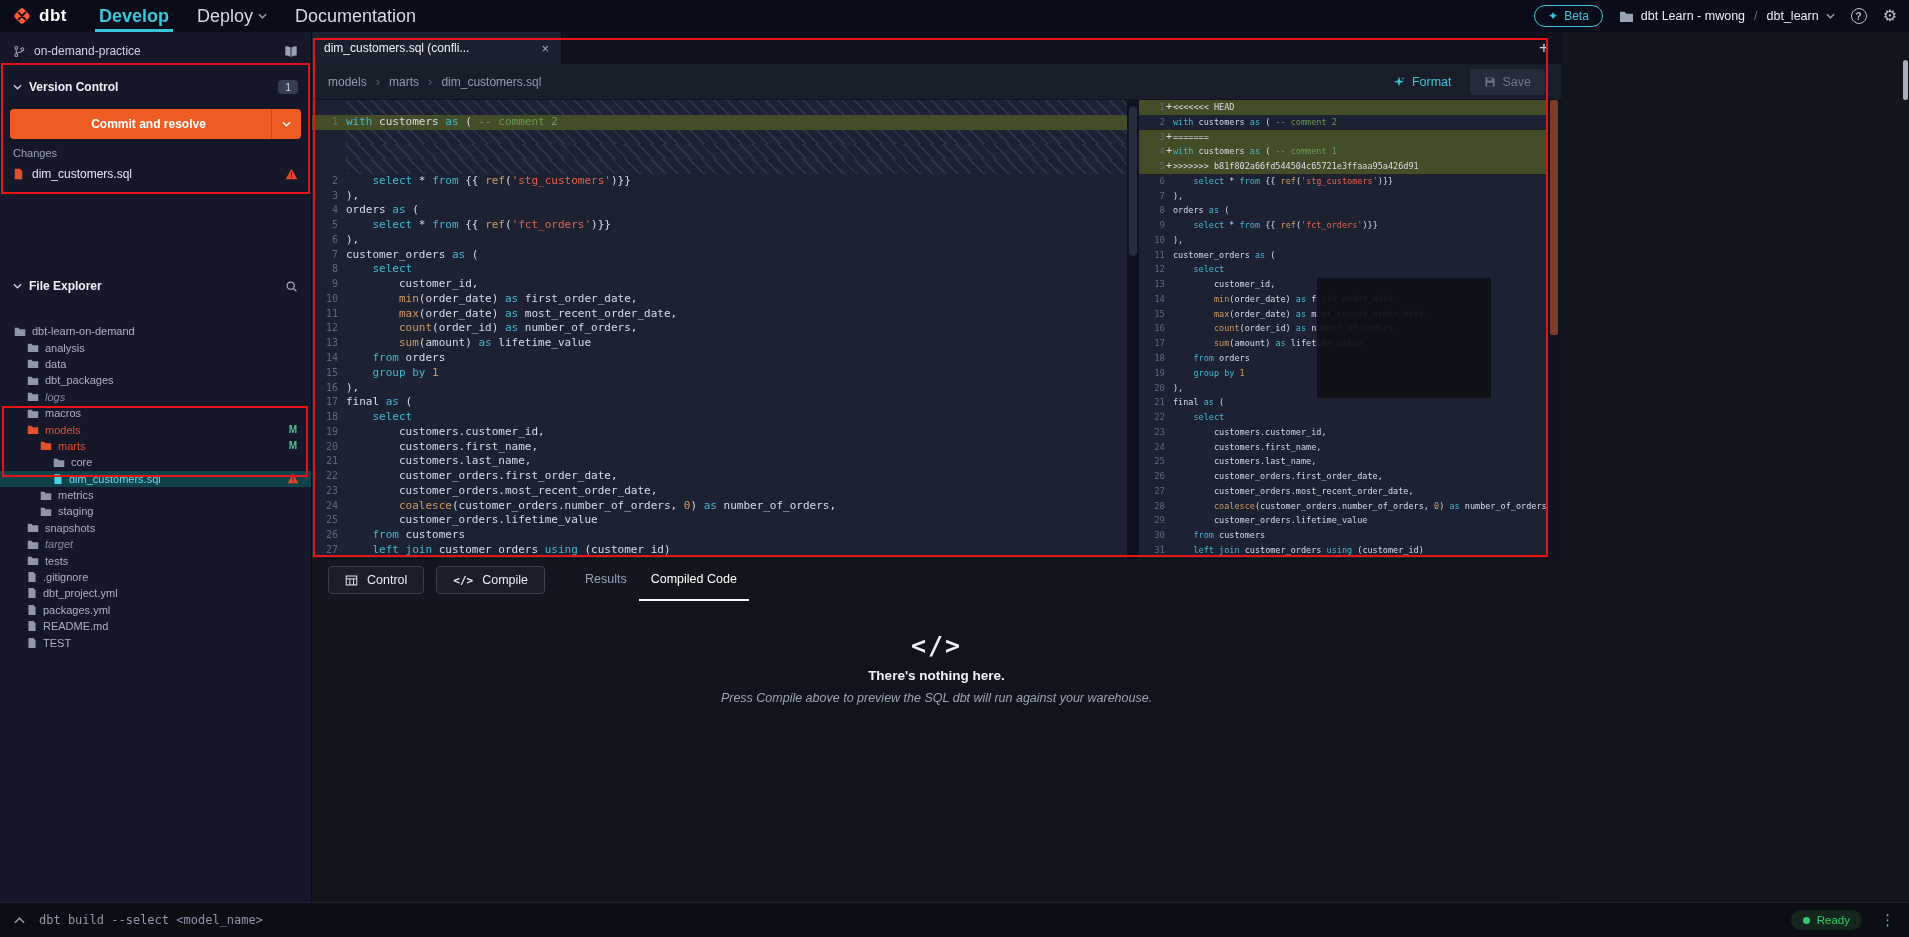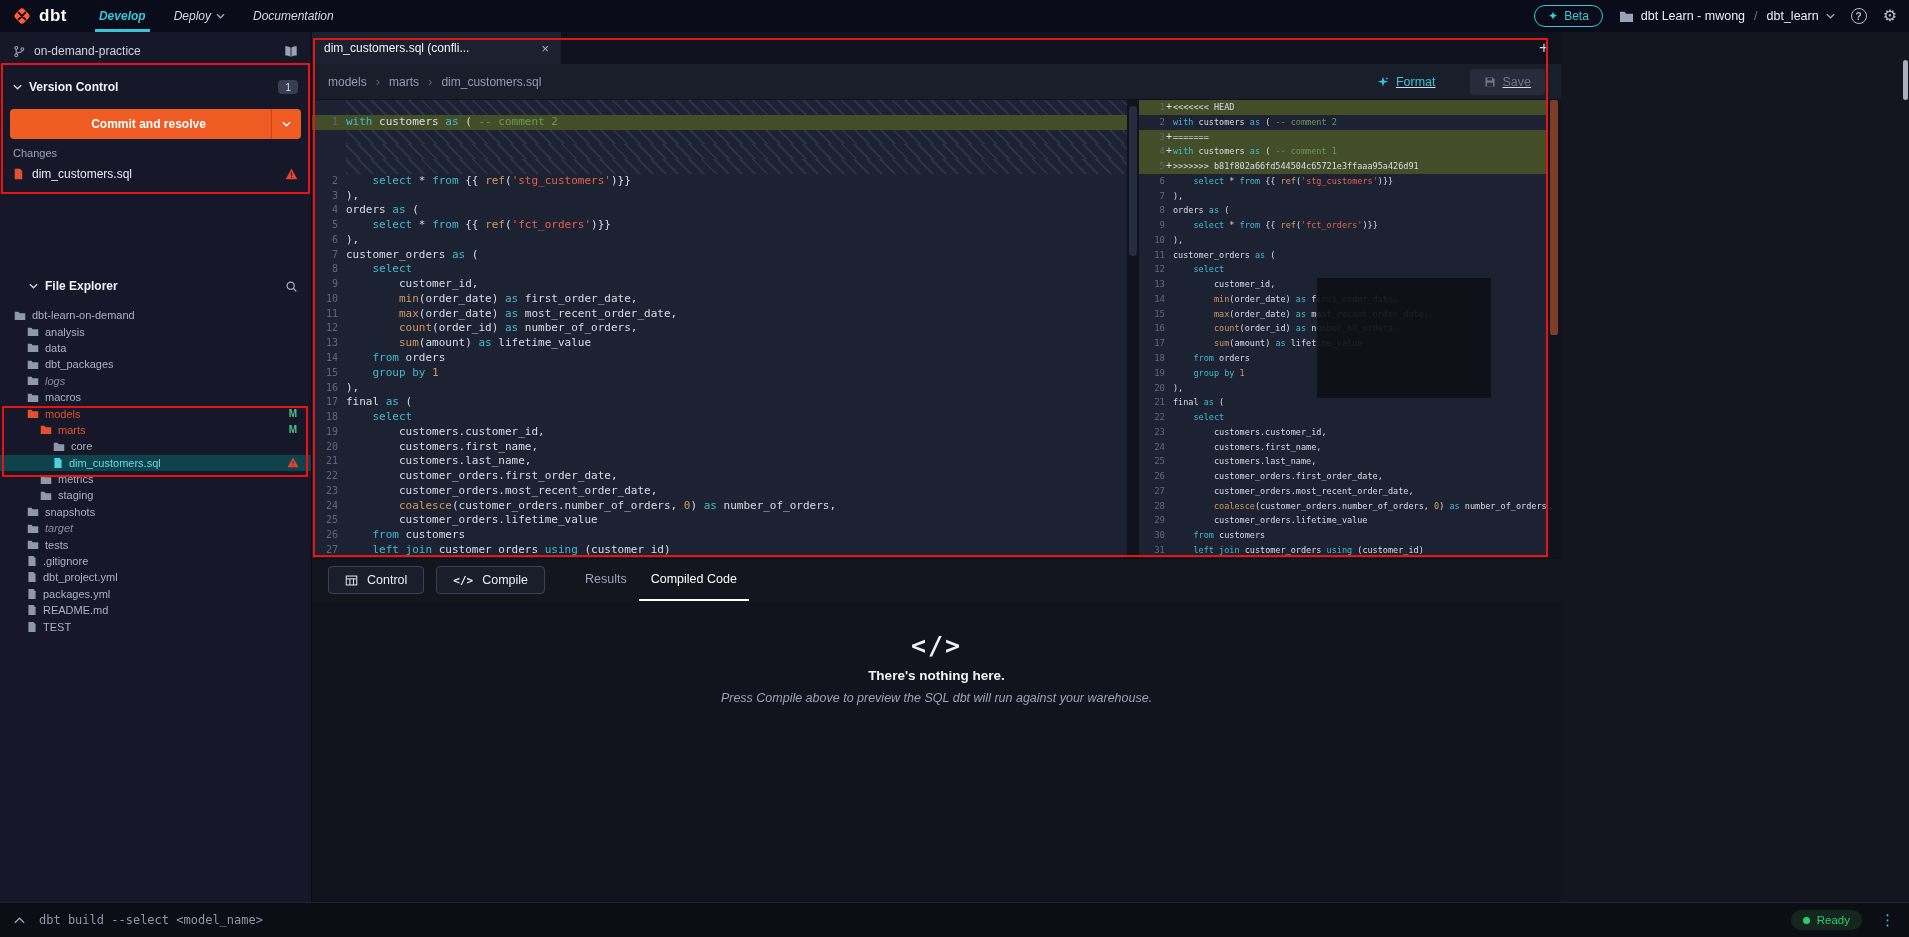--- a/index.html
+++ b/index.html
@@ -5,51 +5,51 @@
 *{margin:0;padding:0;box-sizing:border-box;}
 html,body{width:1909px;height:937px;}
 body{position:relative;background:#0c0d1b;font-family:"Liberation Sans",sans-serif;overflow:hidden;color:#d8dce8;}
 svg{display:block;}
 
 
 .topbar{position:absolute;left:0;top:0;width:100%;height:32px;background:#0b0c1a;display:flex;align-items:center;padding:0 12px;z-index:5;justify-content:space-between;}
 .logo{display:flex;align-items:center;gap:7px;margin-right:18px;cursor:pointer;}
 .logo-text{color:#fff;font-size:17px;font-weight:bold;letter-spacing:.5px;}
 .topnav{display:flex;height:32px;}
-.nav-item{position:relative;display:flex;align-items:center;gap:5px;padding:0 14px;font-size:12px;color:#d4d8e4;cursor:pointer;font-style:italic;}
+.nav-item{position:relative;display:flex;align-items:center;gap:5px;padding:0 14px;font-size:18px;color:#d4d8e4;cursor:pointer;}
 .nav-item.active{color:#38c6d9;font-weight:bold;}
 .nav-item.active::after{content:"";position:absolute;left:10px;right:10px;bottom:0;height:3px;background:#38c6d9;}
 .topbar-right{margin-left:auto;display:flex;align-items:center;gap:16px;}
 .beta{display:flex;align-items:center;gap:6px;border:1px solid #38c6d9;color:#38c6d9;border-radius:14px;padding:3px 13px;font-size:12px;cursor:pointer;}
 .proj{display:flex;align-items:center;gap:7px;font-size:12.5px;color:#eceef4;cursor:pointer;}
 .proj .slash{color:#6b7284;margin:0 2px;}
 .icon-gray{color:#9aa2b6;display:flex;}
 .help{width:16px;height:16px;border:1.4px solid #b9bec9;border-radius:50%;color:#b9bec9;font-size:10px;font-weight:bold;display:flex;align-items:center;justify-content:center;cursor:pointer;}
 .gear{color:#b9bec9;font-size:16px;cursor:pointer;line-height:1;}
 
 
 .sidebar{position:absolute;left:0;top:32px;width:312px;bottom:35px;background:#161829;border-right:1px solid #0a0b15;}
 .branch-row{height:30px;margin-top:4px;display:flex;align-items:center;gap:8px;padding:0 13px;color:#cdd2de;font-size:12px;}
 .branch-row .spacer{flex:1;}
 .vc-header,.fe-header{height:26px;display:flex;align-items:center;gap:7px;padding:0 13px;}
 .vc-header{margin-top:8px;}
-.fe-header{margin-top:88px;margin-left:16px;}
+.fe-header{margin-top:88px;}
 .sec-title{font-size:12px;font-weight:bold;color:#eef0f6;}
 .sec-caret{color:#cdd2de;display:flex;}
 .vc-badge{margin-left:auto;background:#373d52;color:#d6dae6;font-size:10.5px;border-radius:4px;padding:1px 7px;}
 .fe-search{margin-left:auto;color:#aab1c4;display:flex;cursor:pointer;}
 .commit-btn{margin:9px 10px 0;height:30px;display:flex;border-radius:4px;overflow:hidden;cursor:pointer;}
 .commit-main{flex:1;background:#ee5b23;color:#fff;font-size:12px;font-weight:bold;display:flex;align-items:center;justify-content:center;padding-left:16px;}
 .commit-caret{width:30px;background:#ee5b23;border-left:1px solid #c84a18;display:flex;align-items:center;justify-content:center;color:#fff;}
 .changes-label{margin-top:8px;padding:0 13px;font-size:11px;color:#99a0b5;}
 .change-row{height:22px;margin-top:4px;display:flex;align-items:center;gap:8px;padding:0 13px;cursor:pointer;}
 .change-name{font-size:12px;color:#e6e9f2;}
 .change-row .warn{margin-left:auto;display:flex;}
 .file-red{color:#e2502e;display:flex;}
-.tree{margin-top:8px;}
+.tree{margin-top:24px;}
 .tree-row{height:16.4px;display:flex;align-items:center;gap:6px;font-size:11px;color:#aab1c4;cursor:pointer;}
 .tree-ic{display:flex;color:#8f97ab;flex:0 0 auto;}
 .tree-label{white-space:nowrap;}
 .tree-row.italic .tree-label{font-style:italic;color:#858ca2;}
 .tree-row.modified .tree-ic,.tree-row.modified .tree-label{color:#e2502e;}
 .tree-row.selected{background:#0f434c;}
 .tree-row.selected .tree-ic{color:#4fd2e0;}
 .tree-row.selected .tree-label{color:#66dbe7;}
 .tree-badge{margin-left:auto;margin-right:14px;color:#4fc08d;font-size:10px;font-weight:bold;}
 .tree-warn{margin-left:auto;margin-right:12px;display:flex;}
@@ -59,21 +59,21 @@
 .main{position:absolute;left:312px;top:32px;width:1249px;bottom:35px;display:flex;flex-direction:column;}
 .tabstrip{height:32px;background:#0f111c;display:flex;align-items:stretch;flex:0 0 auto;}
 .tab{width:250px;background:#1c212f;display:flex;align-items:center;gap:10px;padding:0 12px;font-size:12px;color:#f0f2f6;border-right:1px solid #0b0c16;cursor:pointer;}
 .tab-label{white-space:nowrap;overflow:hidden;}
 .tab-close{margin-left:auto;color:#aab1c4;font-size:13px;cursor:pointer;}
 .newtab{margin-left:auto;width:34px;display:flex;align-items:center;justify-content:center;color:#cdd2de;font-size:17px;cursor:pointer;}
 .crumbbar{height:36px;background:#191e2b;display:flex;align-items:center;padding:0 16px;flex:0 0 auto;border-bottom:1px solid #11141e;}
 .crumbs{display:flex;align-items:center;gap:9px;font-size:12px;color:#949cb0;}
 .crumb-sep{color:#5d6478;font-size:13px;}
 .crumb{cursor:pointer;}
-.crumb-right{margin-left:auto;display:flex;align-items:center;gap:34px;text-decoration:underline;}
+.crumb-right{margin-left:auto;display:flex;align-items:center;gap:18px;}
 .format-btn{display:flex;align-items:center;gap:7px;color:#3ac3d6;font-size:12.5px;cursor:pointer;}
 .save-btn{display:flex;align-items:center;gap:7px;background:#272c3a;color:#6e7689;font-size:12.5px;border-radius:4px;padding:6px 14px;cursor:pointer;}
 .editor{height:458px;display:flex;background:#1c2231;position:relative;flex:0 0 auto;}
 .pane{overflow:hidden;position:relative;}
 .pane-left{width:815px;}
 .divider{width:12px;background:#10131d;position:relative;}
 .divider .thumb{position:absolute;left:2px;right:2px;top:6px;height:150px;background:#262d3e;border-radius:4px;}
 .pane-right{width:408px;}
 .scrollstrip{width:14px;background:#10131d;position:relative;}
 .scrollstrip .sthumb{position:absolute;left:3px;right:3px;top:0;height:235px;background:#7e3c2a;border-radius:2px;}

